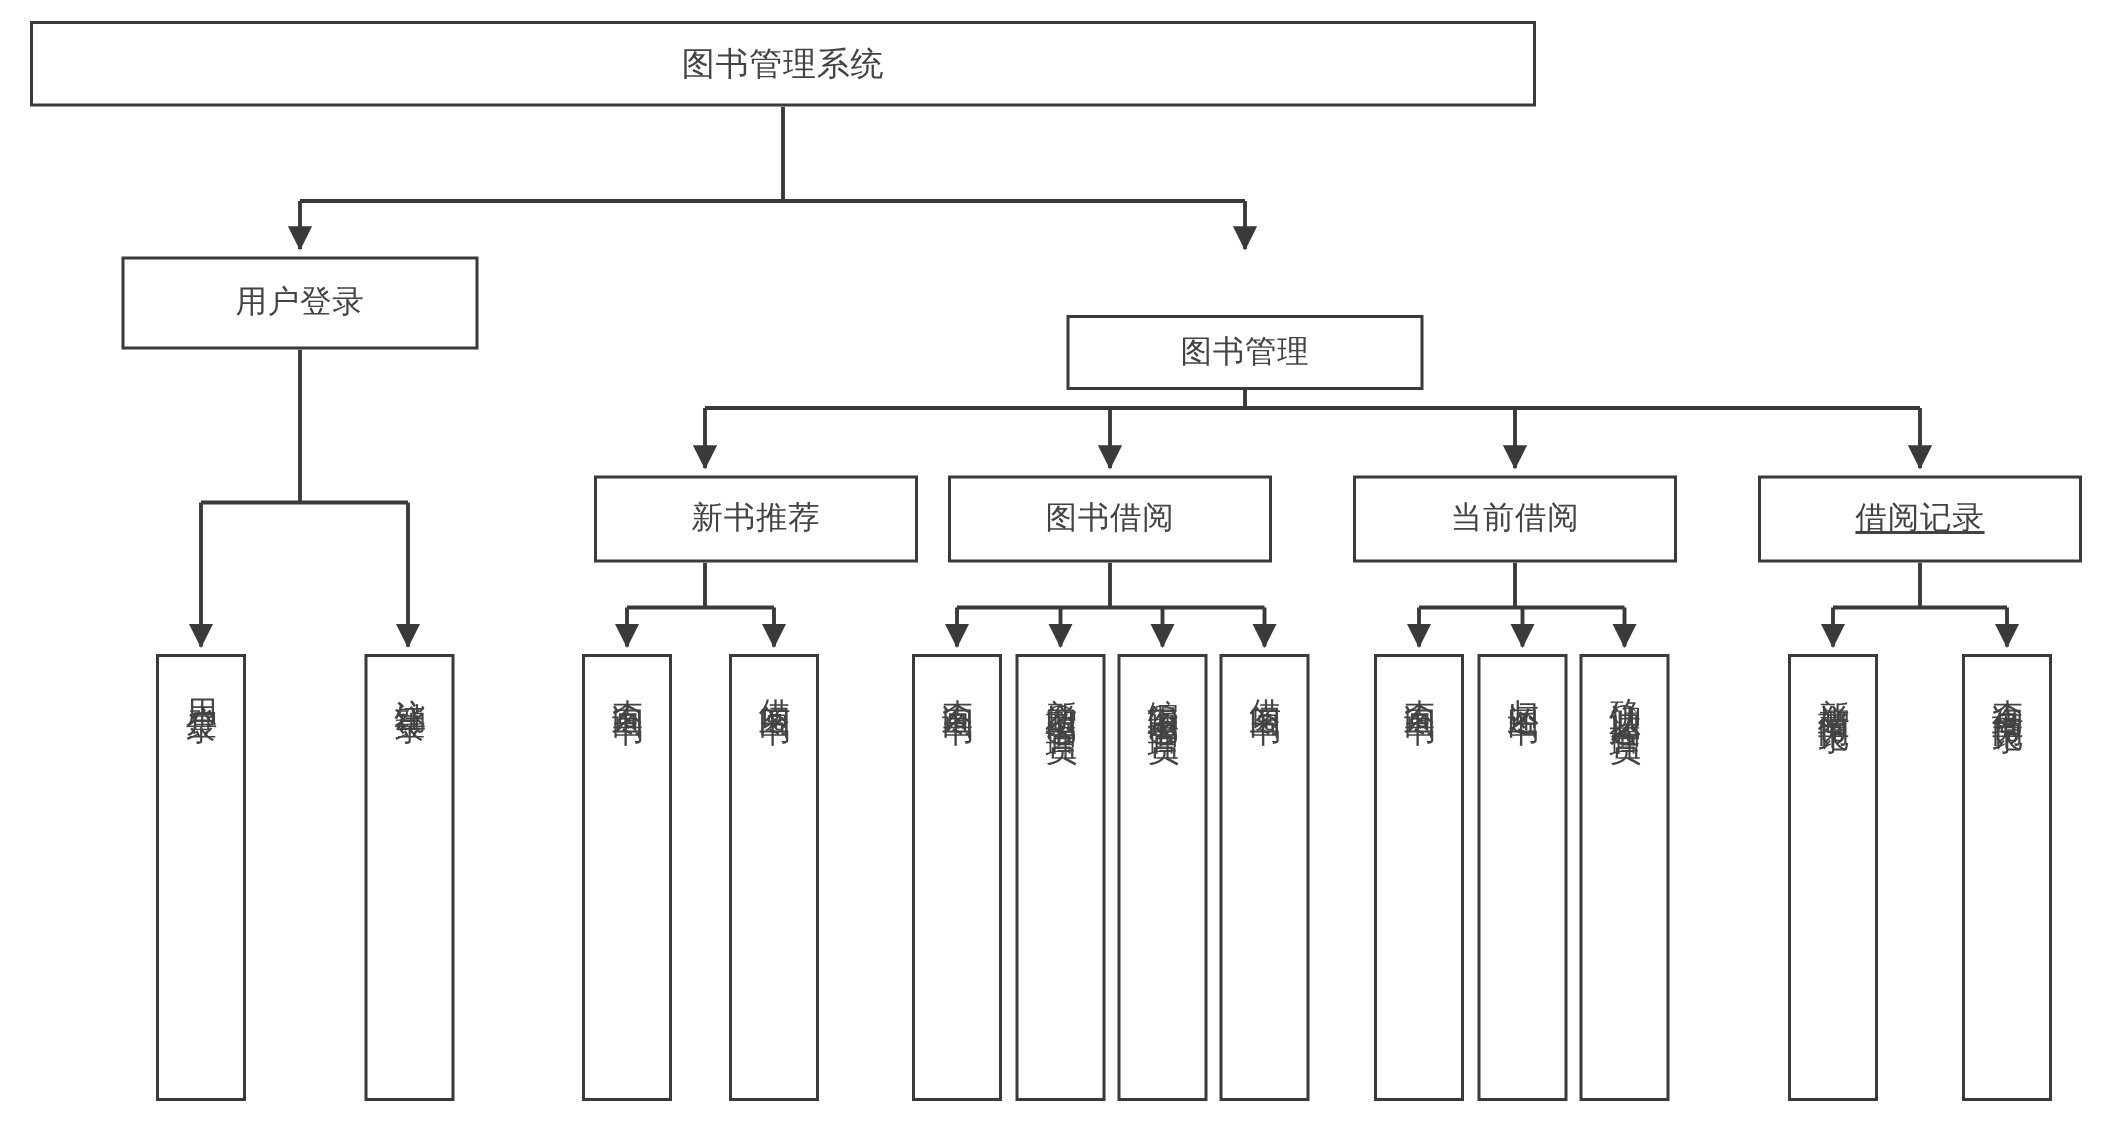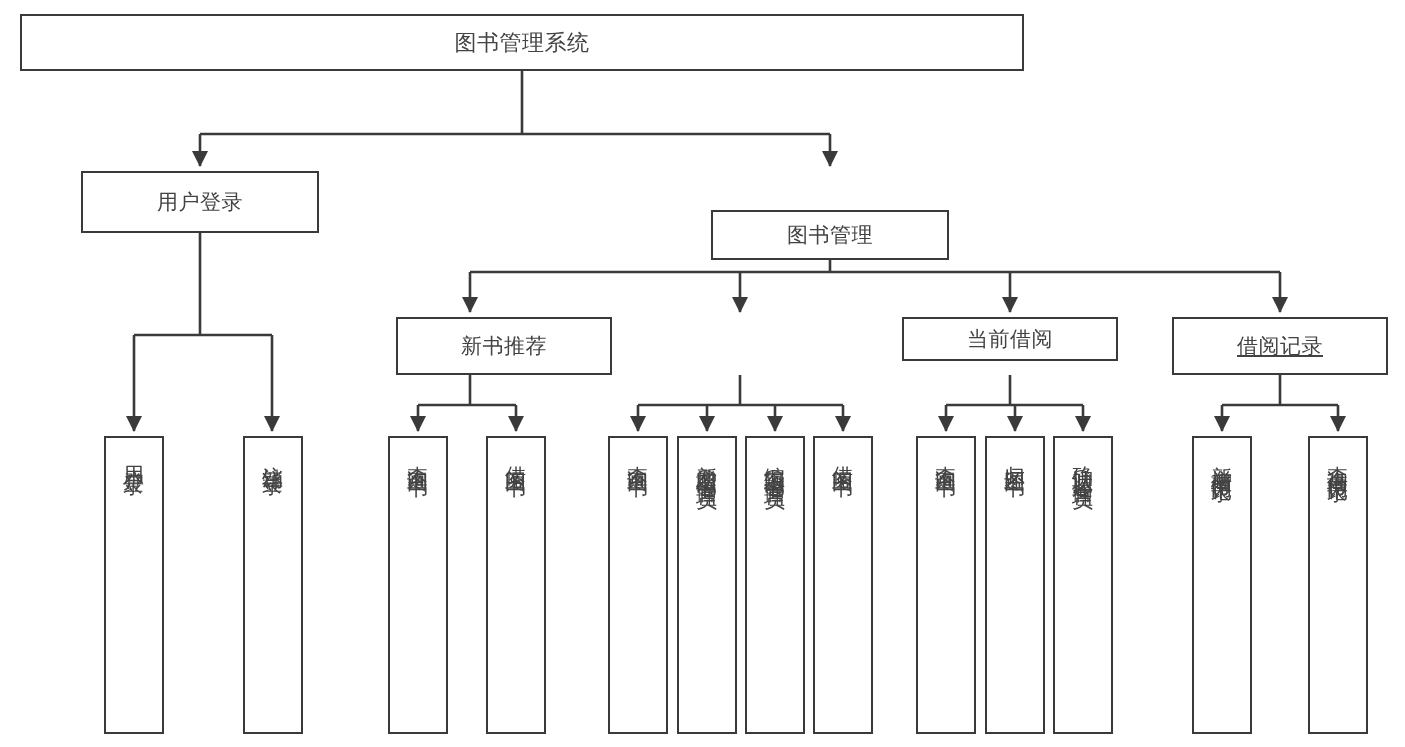--- a/index.html
+++ b/index.html
@@ -137,21 +137,24 @@
   <div class="node horiz" style="left:81px; top:171px; width:238px; height:62px;">
     <span class="node-label">用户登录</span>
   </div>
   <div class="node horiz" style="left:711px; top:171px; width:238px; height:50px;margin-top:39px;">
     <span class="node-label">图书管理</span>
   </div>
 
   <div class="node horiz" style="left:362px; top:317px; width:216px; height:58px;margin-left:34px;">
     <span class="node-label">新书推荐</span>
   </div>
-  <div class="node horiz" style="left:902px; top:317px; width:216px; height:44px;">
+  <div class="node horiz" style="left:632px; top:317px; width:216px; height:58px;">
+    <span class="node-label">图书借阅</span>
+  </div>
+  <div class="node horiz" style="left:902px; top:317px; width:216px; height:58px;">
     <span class="node-label">当前借阅</span>
   </div>
   <div class="node horiz" style="left:1172px; top:317px; width:216px; height:58px;text-decoration:underline;">
     <span class="node-label">借阅记录</span>
   </div>
 
   <div class="node vert" style="left:104px; top:436px; width:60px; height:298px;">
     <span class="node-label">用户登录</span>
   </div>
   <div class="node vert" style="left:243px; top:436px; width:60px; height:298px;">

